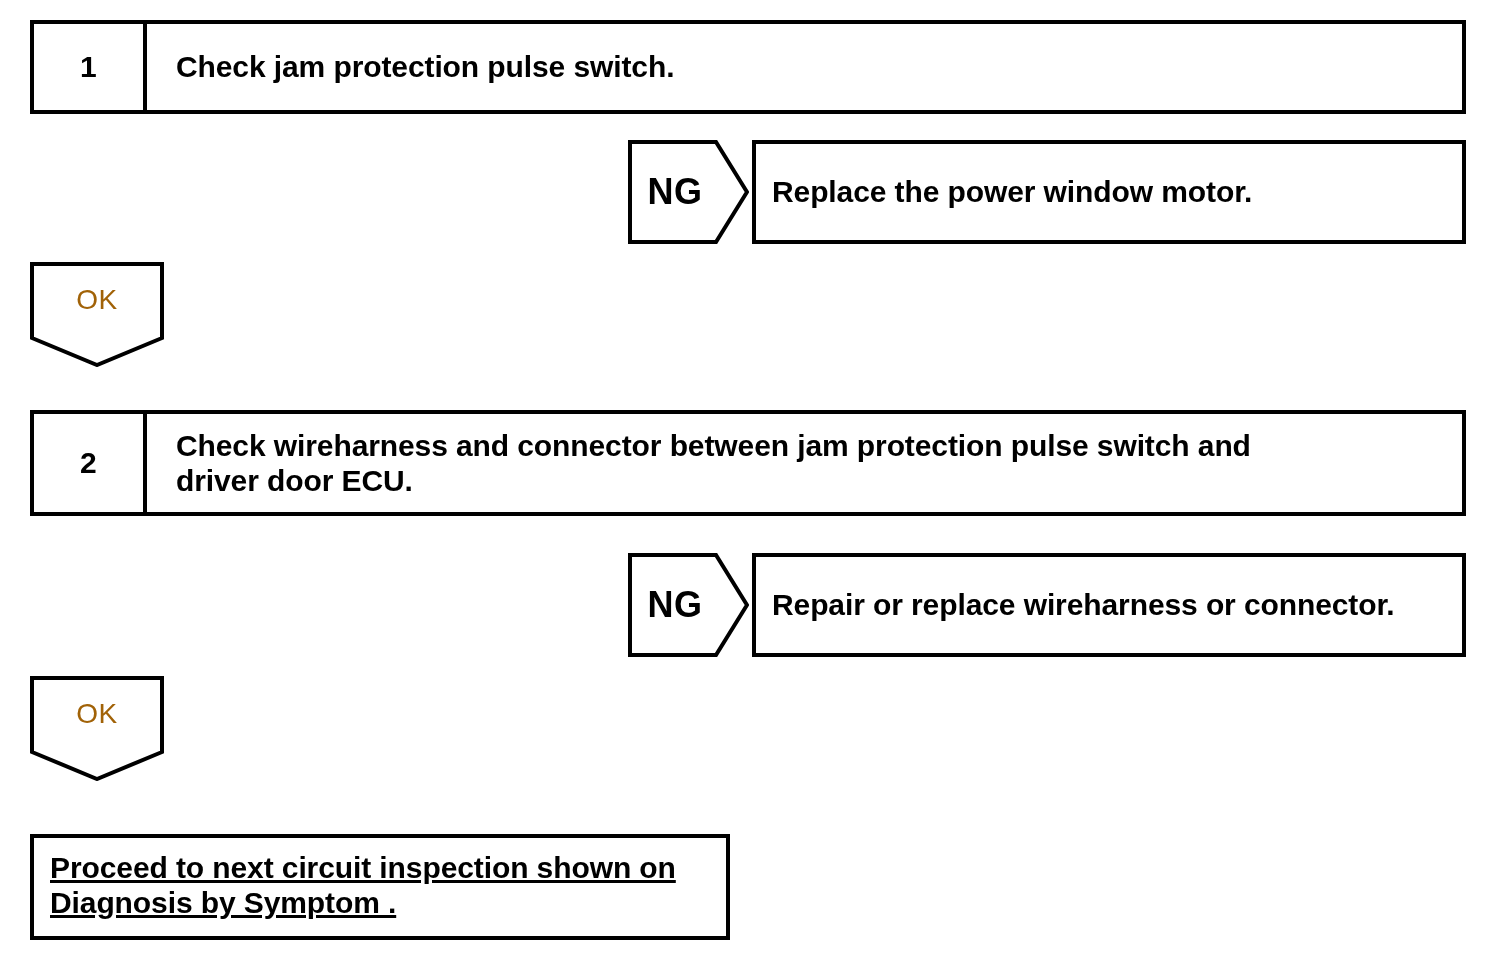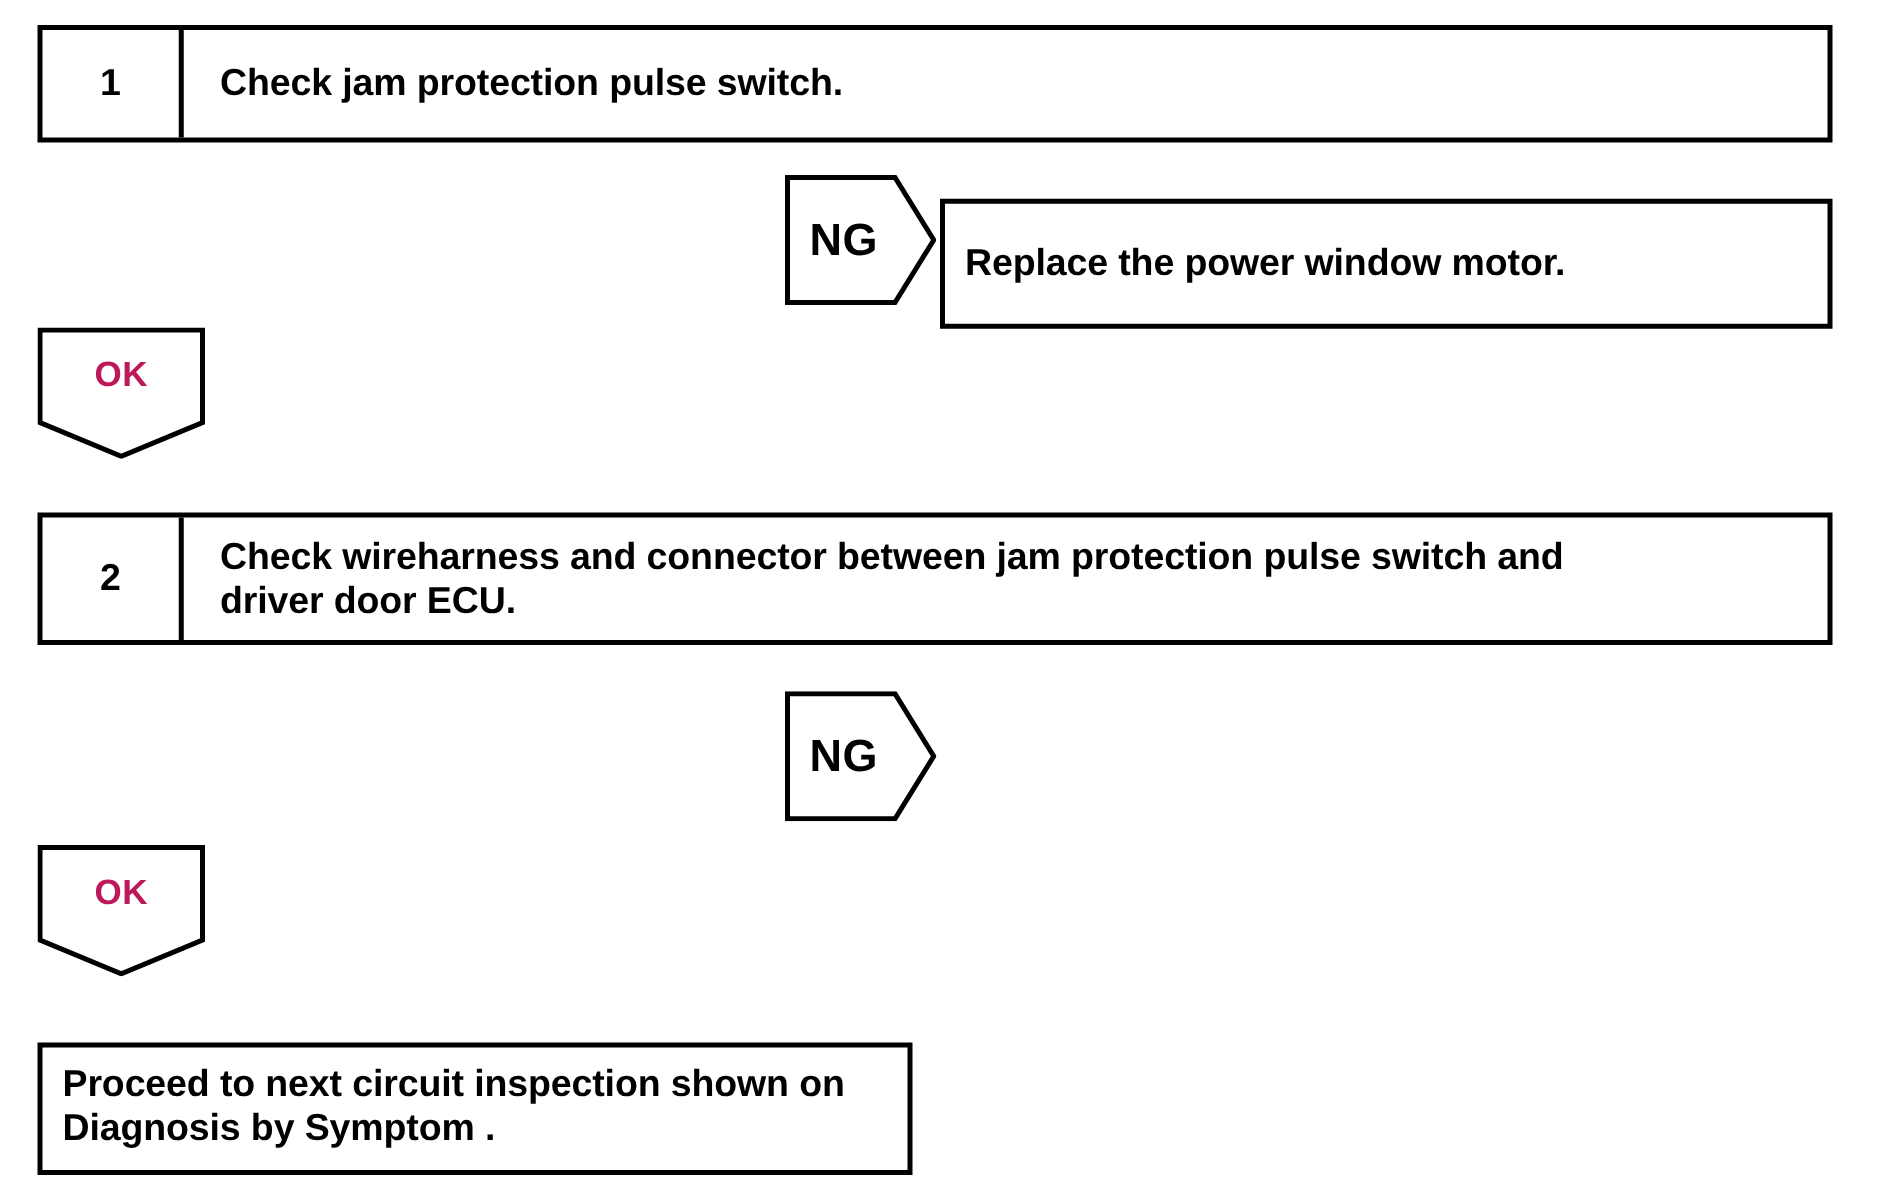--- a/index.html
+++ b/index.html
@@ -111,43 +111,43 @@
   .ok-arrow .arrow-label {
     position: absolute;
     top: 0;
     left: 0;
     width: 100%;
     height: 76px;
     display: flex;
     align-items: center;
     justify-content: center;
     font-size: 28px;
-    font-weight: bold;
-    color: #be185d;
+    font-weight: normal;
+    color: #a16207;
     letter-spacing: 0.5px;
   }
 </style>
 </head>
 <body>
 
 <div id="canvas">
 
   <div class="node step-box" style="left:30px; top:20px; width:1436px; height:94px;">
     <div class="step-num">1</div>
     <div class="step-text">Check jam protection pulse switch.</div>
   </div>
 
   <div class="ng-arrow" style="left:628px; top:140px; width:121px; height:104px;">
     <svg width="121" height="104" viewBox="0 0 121 104" aria-hidden="true">
       <polygon points="2,2 88,2 119,52 88,102 2,102" fill="#ffffff" stroke="#000000" stroke-width="4" stroke-linejoin="miter"></polygon>
     </svg>
     <span class="arrow-label">NG</span>
   </div>
 
-  <div class="node action-box" style="left:752px; top:140px; width:714px; height:104px;margin-top:19px;">
+  <div class="node action-box" style="left:752px; top:140px; width:714px; height:104px;">
     <span>Replace the power window motor.</span>
   </div>
 
   <div class="ok-arrow" style="left:30px; top:262px; width:134px; height:105px;">
     <svg width="134" height="105" viewBox="0 0 134 105" aria-hidden="true">
       <polygon points="2,2 132,2 132,76 67,103 2,76" fill="#ffffff" stroke="#000000" stroke-width="4" stroke-linejoin="miter"></polygon>
     </svg>
     <span class="arrow-label">OK</span>
   </div>
 
@@ -157,26 +157,29 @@
 driver door ECU.</div>
   </div>
 
   <div class="ng-arrow" style="left:628px; top:553px; width:121px; height:104px;">
     <svg width="121" height="104" viewBox="0 0 121 104" aria-hidden="true">
       <polygon points="2,2 88,2 119,52 88,102 2,102" fill="#ffffff" stroke="#000000" stroke-width="4" stroke-linejoin="miter"></polygon>
     </svg>
     <span class="arrow-label">NG</span>
   </div>
 
+  <div class="node action-box" style="left:752px; top:553px; width:714px; height:104px;">
+    <span>Repair or replace wireharness or connector.</span>
+  </div>
 
   <div class="ok-arrow" style="left:30px; top:676px; width:134px; height:105px;">
     <svg width="134" height="105" viewBox="0 0 134 105" aria-hidden="true">
       <polygon points="2,2 132,2 132,76 67,103 2,76" fill="#ffffff" stroke="#000000" stroke-width="4" stroke-linejoin="miter"></polygon>
     </svg>
     <span class="arrow-label">OK</span>
   </div>
 
-  <div class="node action-box top-aligned" style="left:30px; top:834px; width:700px; height:106px;">
+  <div class="node action-box top-aligned" style="left:30px; top:834px; width:700px; height:106px;text-decoration:underline;">
     <span>Proceed to next circuit inspection shown on
 Diagnosis by Symptom .</span>
   </div>
 
 </div>
 
 </body></html>

